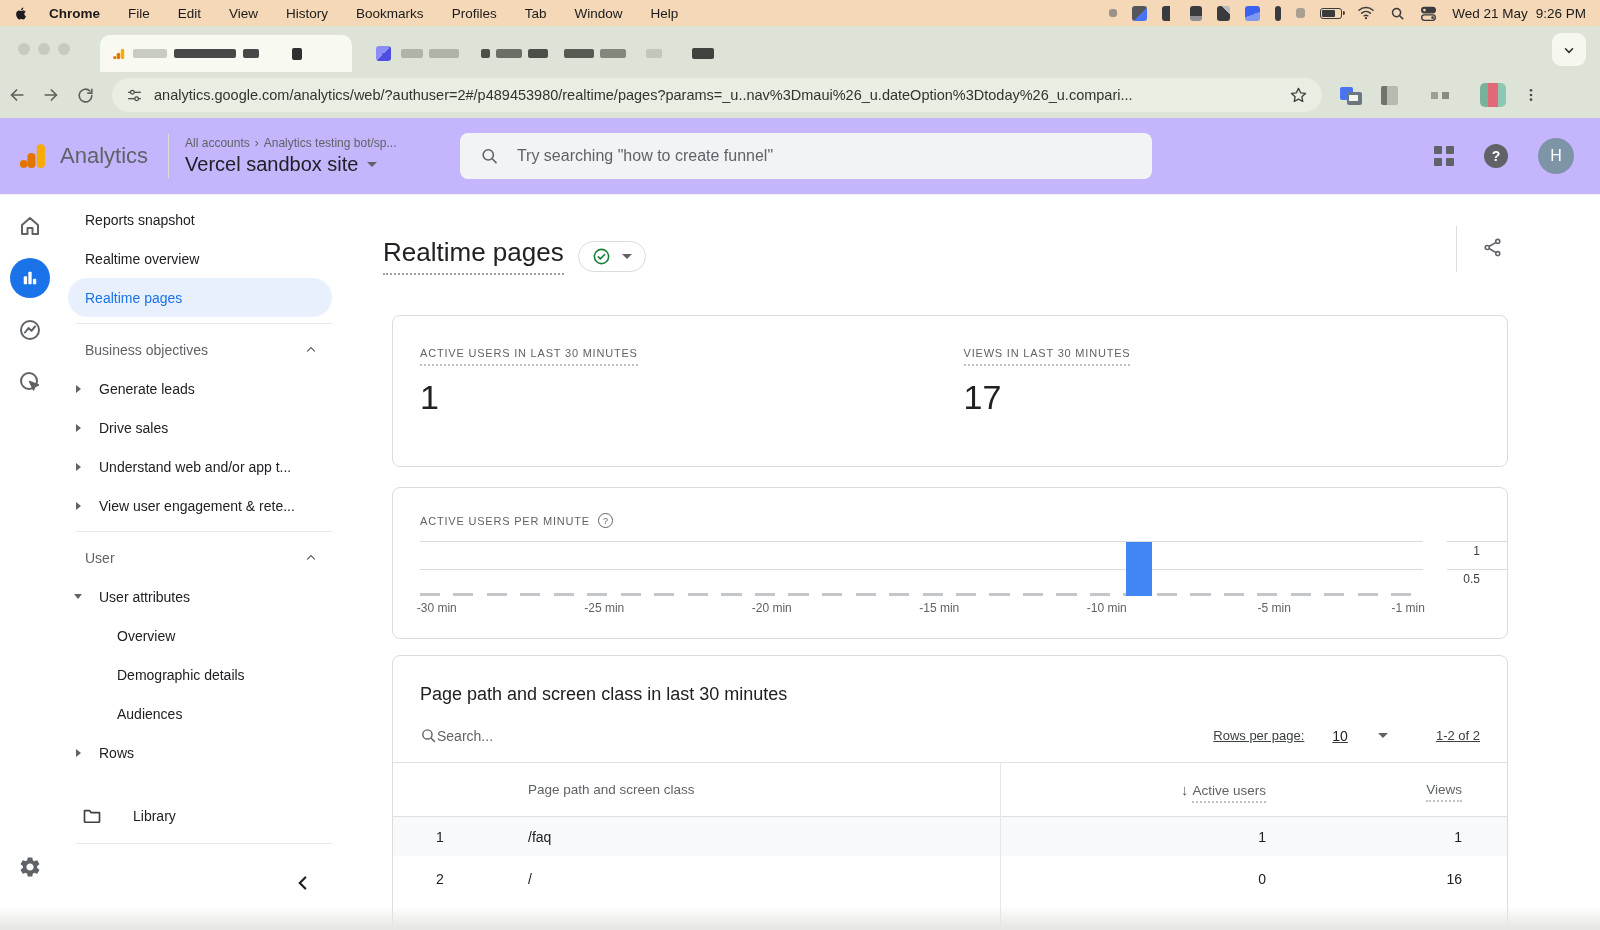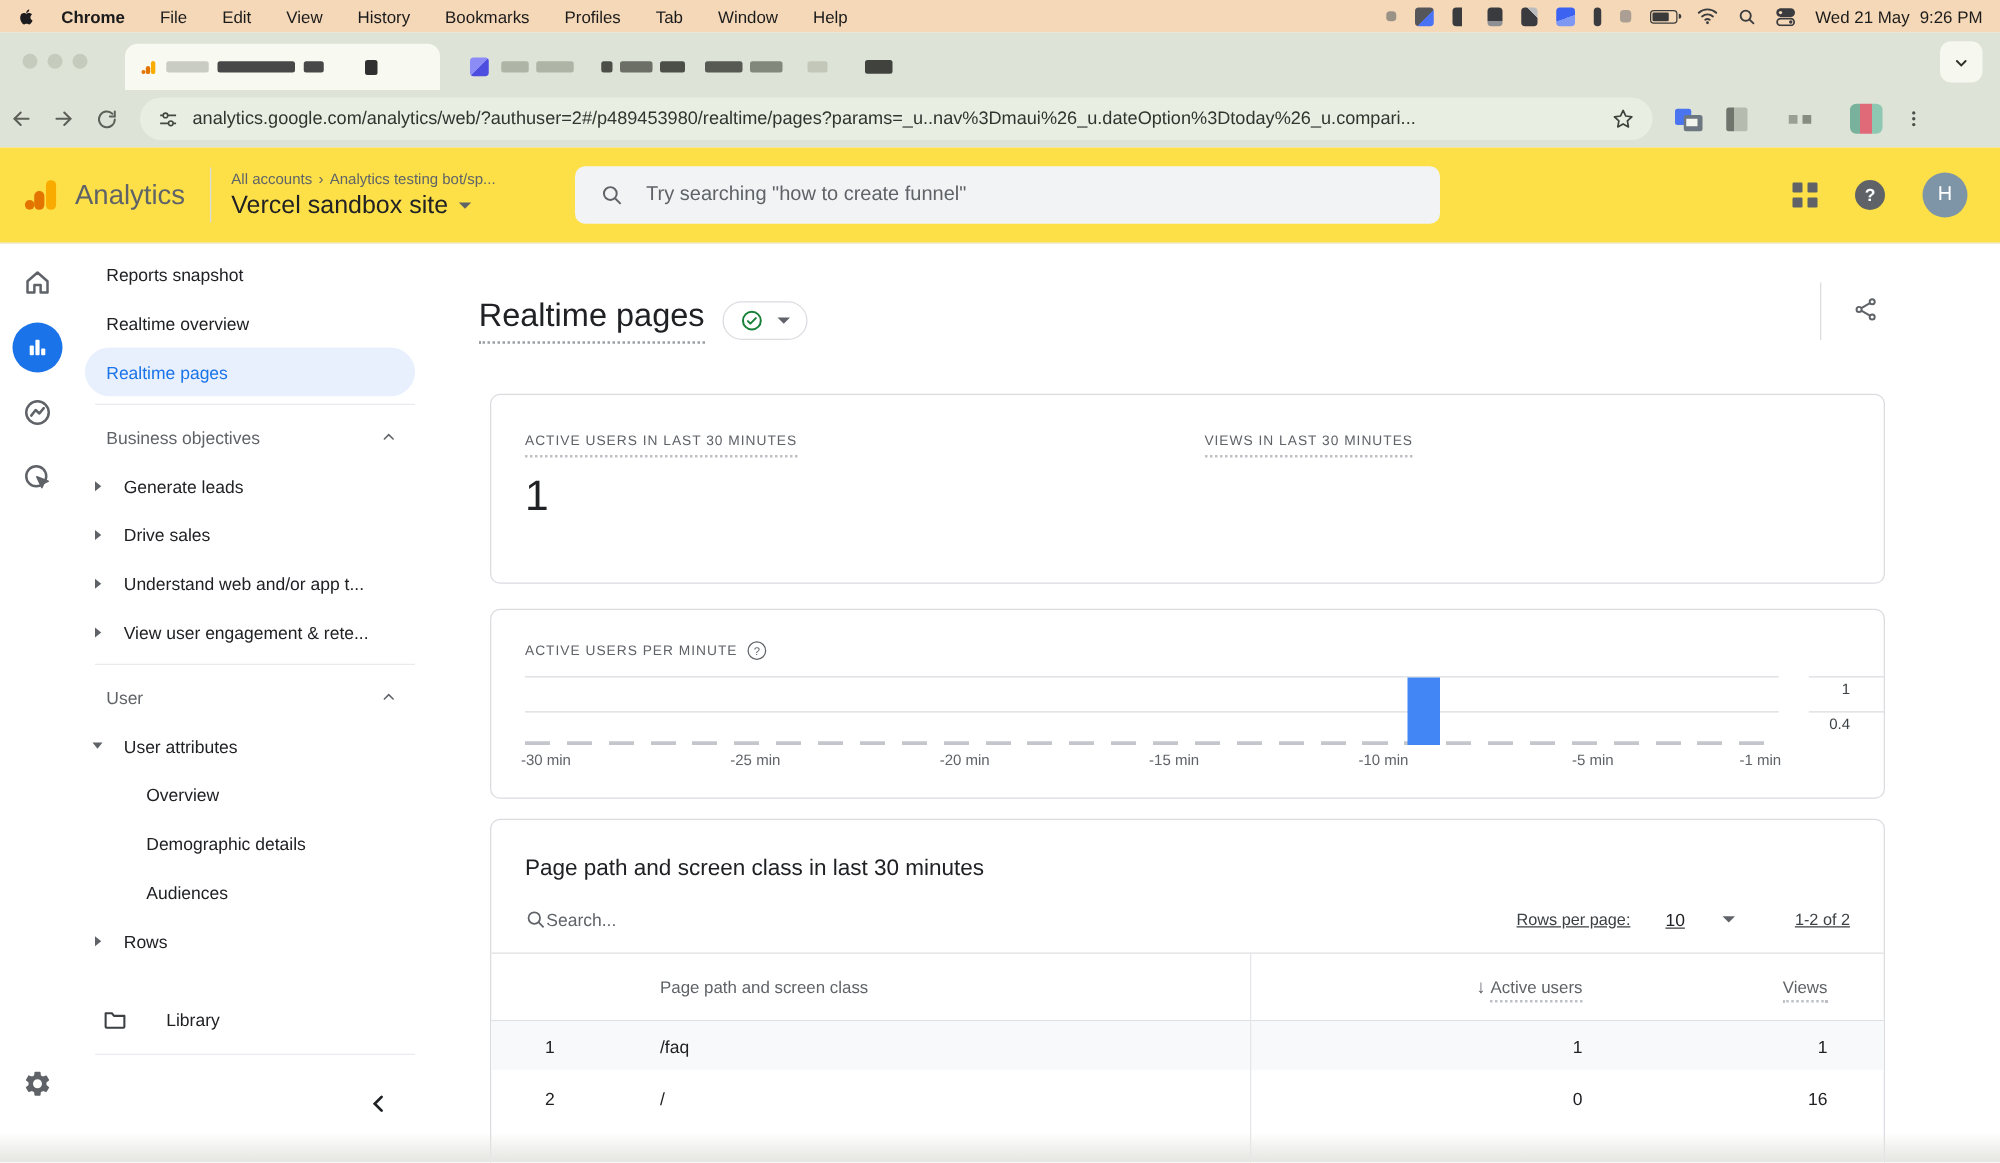--- a/index.html
+++ b/index.html
@@ -36,21 +36,21 @@
 
   
   .toolbar { height:46px; background:#dde3d6; display:flex; align-items:center; padding:0 0; }
   .nav-btn { width:34px; height:34px; display:flex; align-items:center; justify-content:center; }
   .omnibox { width:1210px; height:34px; background:#e9eee2; border-radius:17px;
              display:flex; align-items:center; padding:0 14px; gap:11px; margin-left:10px; }
   .url-text { font-size:14.5px; color:#30352f; flex:1; white-space:nowrap; overflow:hidden; }
   .ext-row { display:flex; align-items:center; gap:17px; margin-left:18px; }
 
   
-  .ga-header { height:77px; background:#fde047; border-bottom:1px solid #edeff1;
+  .ga-header { height:77px; background:#c4b5fd; border-bottom:1px solid #edeff1;
                display:flex; align-items:center; padding:0 26px 0 18px; position:relative; }
   .ga-wordmark { font-size:22px; color:#5f6368; margin:0 20px 0 12px; }
   .header-divider { width:1px; height:44px; background:#dadce0; margin-right:16px; }
   .property-block { display:flex; flex-direction:column; gap:3px; }
   .breadcrumb { font-size:12px; color:#5f6368; display:flex; align-items:center; gap:5px; }
   .property-name { font-size:20px; color:#202124; display:flex; align-items:center; gap:9px; }
   .caret-down { width:0; height:0; border-left:5px solid transparent; border-right:5px solid transparent;
                 border-top:5px solid #5f6368; }
   .ga-search { position:absolute; left:460px; top:15px; width:692px; height:46px; background:#f1f3f4;
                border-radius:8px; display:flex; align-items:center; padding:0 20px; gap:18px; }
@@ -448,39 +448,40 @@
         </svg>
     </span>
 
     <div class="card card-metrics">
       <div class="metric">
         <span class="metric-label">ACTIVE USERS IN LAST 30 MINUTES</span>
         <div class="metric-value">1</div>
       </div>
       <div class="metric">
         <span class="metric-label">VIEWS IN LAST 30 MINUTES</span>
+        <div class="metric-value">17</div>
       </div>
     </div>
 
     <div class="card card-chart">
       <div class="chart-head">
         <span class="chart-label">ACTIVE USERS PER MINUTE</span>
         <span class="chart-help">?</span>
       </div>
       <div class="chart-area">
         <div class="chart-plot">
           <div class="gridline-mid"></div>
           <div class="baseline-dashes"></div>
         <div class="chart-bar" style="left: calc(71.6667% - 13px); height: 100%; background: rgb(66, 133, 244);"></div>
           </div>
         <div class="chart-yticks">
           <span class="stub" style="top:0;"></span>
           <span class="stub" style="top:50%;"></span>
           <span class="yl" style="top:3px;">1</span>
-          <span class="yl" style="top:calc(50% + 3px);">0.4</span>
+          <span class="yl" style="top:calc(50% + 3px);">0.5</span>
         </div>
       </div>
       <div class="chart-x-axis">
           <span style="left: 1.66667%;">-30 min</span>
           <span style="left: 18.3333%;">-25 min</span>
           <span style="left: 35%;">-20 min</span>
           <span style="left: 51.6667%;">-15 min</span>
           <span style="left: 68.3333%;">-10 min</span>
           <span style="left: 85%;">-5 min</span>
           <span style="left: 98.3333%;">-1 min</span>

